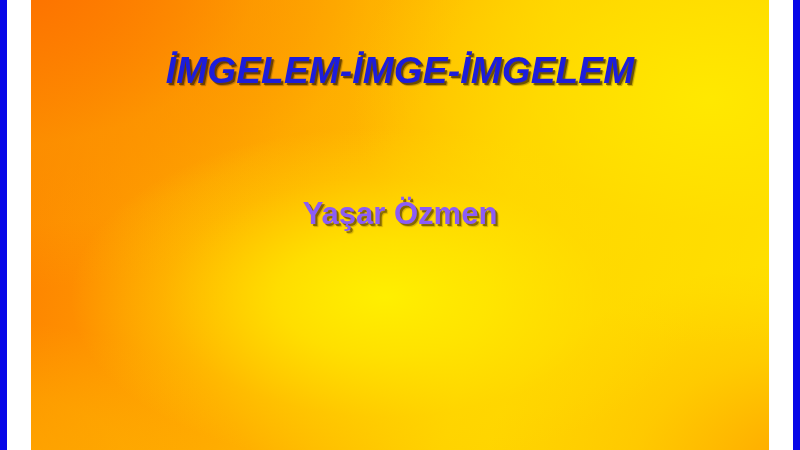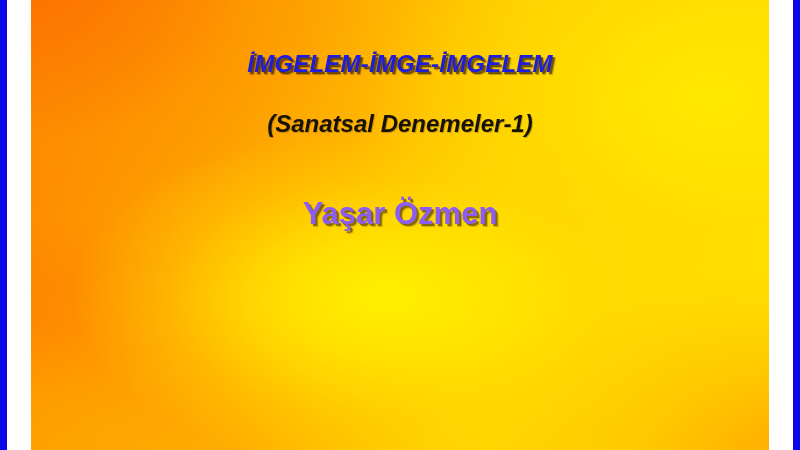--- a/index.html
+++ b/index.html
@@ -98,21 +98,21 @@
     height: 450px;
     z-index: 3;
     text-align: center;
   }
 
   .title-main {
     position: absolute;
     left: 0;
     right: 0;
     top: 50px;
-    font-size: 24px;
+    font-size: 37px;
     font-weight: bold;
     font-style: italic;
     color: #1d1ddb;
     letter-spacing: 0.2px;
     white-space: nowrap;
     text-shadow:
        2px 2px 0 rgba(40,20,0,0.55),
        3px 3px 1px rgba(40,20,0,0.30);
   }
 
@@ -163,20 +163,19 @@
   <div class="canvas"></div>
 
   <div class="rail rail-left"></div>
   <div class="gutter gutter-left"></div>
   <div class="rail rail-right"></div>
   <div class="gutter gutter-right"></div>
 
   <div class="text-stack">
     <div class="title-main">İMGELEM-İMGE-İMGELEM</div>
 
-    <div class="title-sub">(Sanatsal Denemeler-1)</div>
 
     <div class="author">Yaşar Özmen</div>
 
     <div class="footnote"></div>
   </div>
 
 </div>
 
 </body></html>

